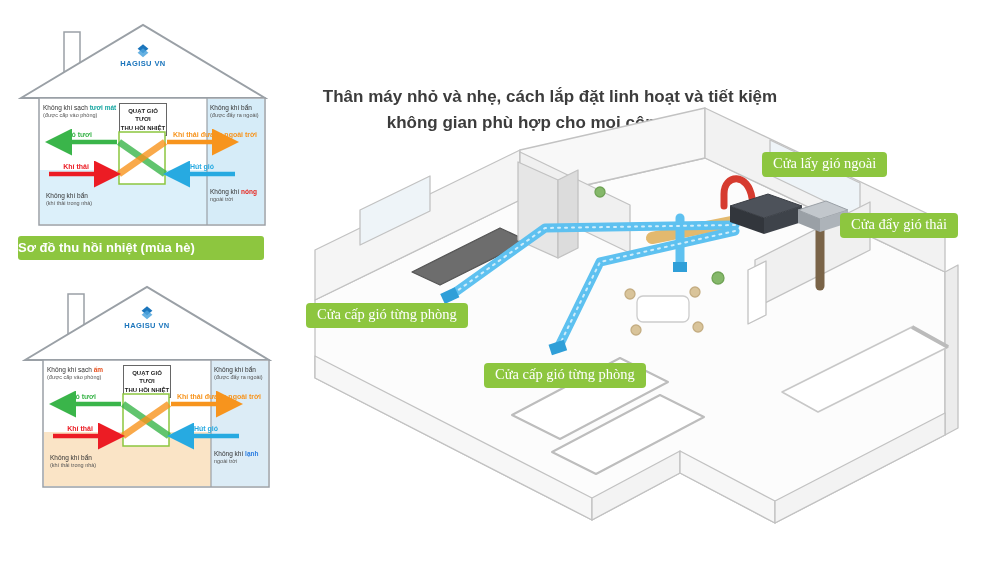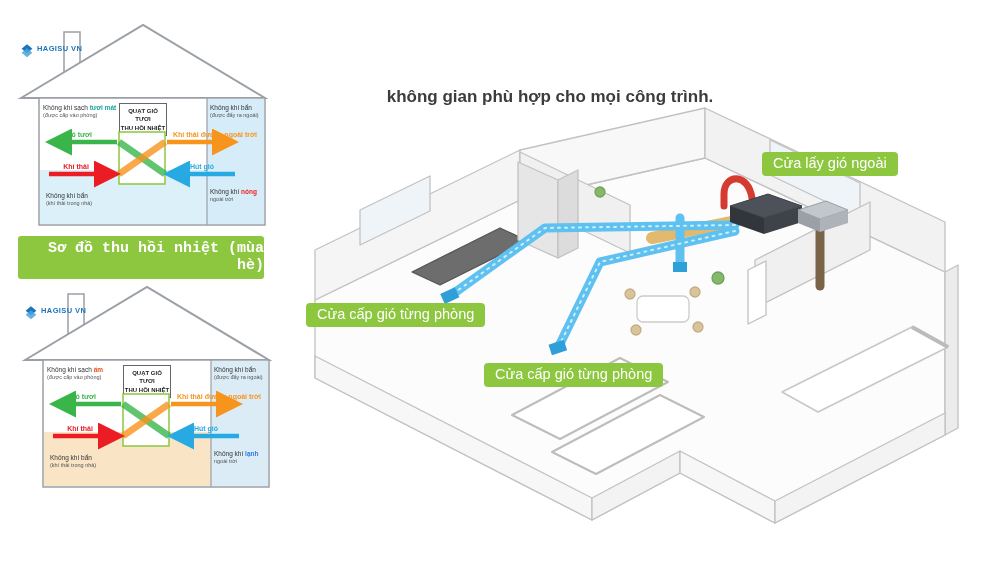--- a/index.html
+++ b/index.html
@@ -12,21 +12,21 @@
 
   
   .panel{position:absolute;width:250px;}
   .house{position:relative;width:250px;height:206px;}
   .house-svg{position:absolute;left:0;top:0;width:250px;height:206px;}
   .house--summer .zone-ext{fill:#d6ecf8;}
   .house--summer .zone-int{fill:#dcf0fa;}
   .house--winter .zone-ext{fill:#dcecf6;}
   .house--winter .zone-int{fill:#fae4c6;}
 
-  .logo{position:absolute;left:0;right:0;top:24px;display:flex;flex-direction:row;align-items:flex-start;gap:1px;}
+  .logo{position:absolute;left:0;right:0;top:24px;display:flex;flex-direction:column;align-items:center;gap:1px;}
   .logo-mark{width:18px;height:14px;}
   .logo-text{font-size:7.5px;font-weight:bold;color:#1b75bc;letter-spacing:.4px;}
 
   .blk{position:absolute;font-size:6.5px;line-height:1.3;color:#333;}
   .blk .l2{font-size:5.5px;color:#555;}
   .blk-clean{left:25px;top:84px;width:76px;}
   .blk-fan{left:101px;top:83px;width:46px;border:1px solid #666;background:#fff;
            font-size:6px;font-weight:bold;text-align:center;padding:3px 0;line-height:1.4;color:#222;}
   .blk-dirty{left:192px;top:84px;width:54px;}
   .blk-indoor{left:28px;top:172px;width:95px;}
@@ -37,35 +37,36 @@
   .word-hot{color:#e8251e;font-weight:bold;}
   .word-cold{color:#2a7de1;font-weight:bold;}
 
   .flow-svg{position:absolute;left:0;top:108px;width:250px;height:60px;}
   .flow-svg text{font-family:"Liberation Sans",sans-serif;font-size:7px;font-weight:bold;}
   .t-green{fill:#3ab54a;}
   .t-red{fill:#ec1c24;}
   .t-orange{fill:#f7941d;font-size:5px;font-weight:normal;}
   .t-blue{fill:#27aae1;font-size:6.5px;}
 
-  .caption{margin-top:10px;width:246px;background:#8dc63f;color:#fff;text-align:right;
-           font-size:15px;font-weight:600;padding:4px 0 5px;border-radius:3px;font-family:Liberation Mono, monospace;}
+  .caption{margin-top:10px;width:246px;background:#8dc63f;color:#fff;text-align:left;
+           font-size:13px;font-weight:600;padding:4px 0 5px;border-radius:3px;}
 
   
   .iso-wrap{position:absolute;left:300px;top:100px;width:690px;height:460px;}
   .iso-svg{position:absolute;left:0;top:0;width:690px;height:460px;}
   .iso-label{position:absolute;background:#8dc63f;color:#fff;font-size:14.5px;
-             padding:3px 11px 5px;border-radius:4px;white-space:nowrap;}
+             padding:3px 11px 5px;border-radius:4px;white-space:nowrap;font-family:Liberation Serif, serif;}
 </style>
 </head>
 <body>
 
 <div class="page">
 
   <div class="headline">
+    <div>Thân máy nhỏ và nhẹ, cách lắp đặt linh hoạt và tiết kiệm</div>
     <div>không gian phù hợp cho mọi công trình.</div>
   </div>
 
   <section class="panel" style="left:18px;top:20px;">
     <div class="house house--summer">
       <svg class="house-svg" viewBox="0 0 250 206">
         <rect x="46" y="12" width="16" height="40" fill="#ffffff" stroke="#9aa0a6" stroke-width="1.5"></rect>
         <polygon points="3,78 125,5 247,78" fill="#ffffff" stroke="#9aa0a6" stroke-width="2"></polygon>
         <rect x="21" y="78" width="226" height="127" fill="#ffffff" stroke="#9aa0a6" stroke-width="1.5"></rect>
         <rect x="189" y="79" width="57" height="125" class="zone-ext"></rect>
@@ -245,17 +246,18 @@
         <polygon points="464,118 502,106 502,122 464,134" fill="#3e434a"></polygon>
         <polygon points="498,110 526,101 548,110 520,119" fill="#c2c7cc" stroke="#9aa0a6"></polygon>
         <polygon points="498,110 520,119 520,132 498,123" fill="#9aa0a6"></polygon>
         <polygon points="520,119 548,110 548,123 520,132" fill="#adb3b9"></polygon>
         <rect x="142" y="190" width="16" height="11" fill="#2f9fd8" transform="rotate(-25 150 196)"></rect>
         <rect x="250" y="242" width="16" height="11" fill="#2f9fd8" transform="rotate(-18 258 248)"></rect>
         <rect x="373" y="162" width="14" height="10" fill="#2f9fd8"></rect>
       </g>
     </svg>
     <div class="iso-label" style="left:462px;top:52px;">Cửa lấy gió ngoài</div>
+    <div class="iso-label" style="left:540px;top:113px;">Cửa đẩy gió thải</div>
     <div class="iso-label" style="left:6px;top:203px;">Cửa cấp gió từng phòng</div>
     <div class="iso-label" style="left:184px;top:263px;">Cửa cấp gió từng phòng</div>
   </div>
 
 </div>
 
 </body></html>

